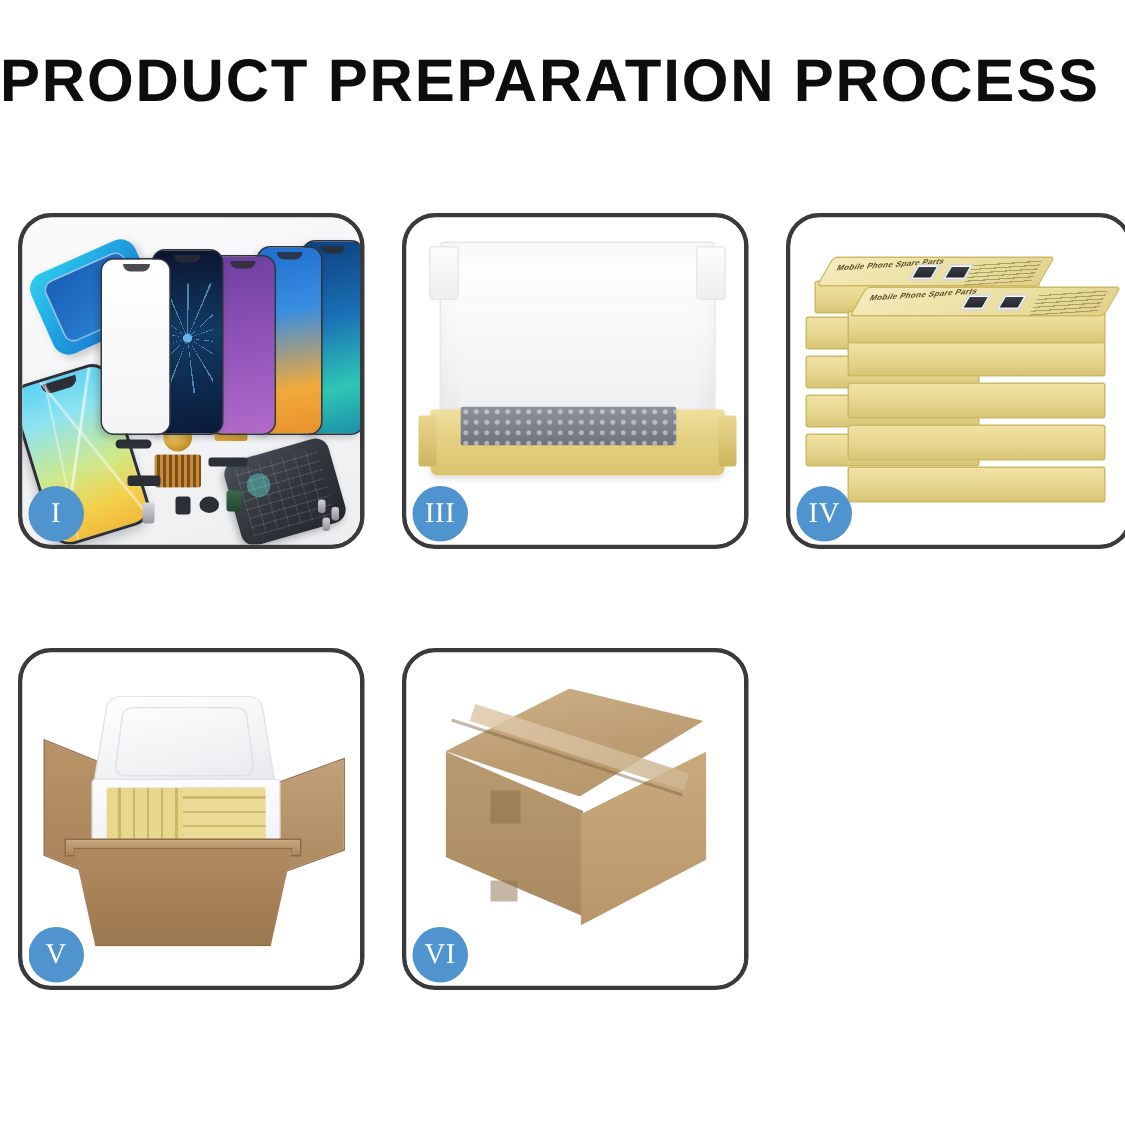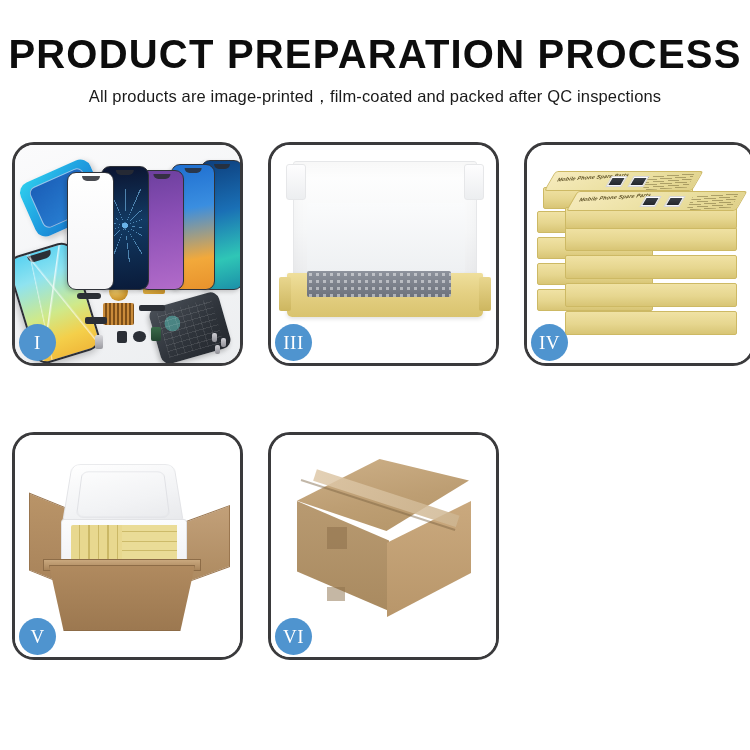--- a/index.html
+++ b/index.html
@@ -9,21 +9,21 @@
     height: 750px;
     background: #ffffff;
     font-family: "Liberation Sans", sans-serif;
     overflow: hidden;
     position: relative;
   }
 
   .page { width: 750px; height: 750px; position: relative; }
 
   
-  .header { padding-top: 33px; text-align: center; }
+  .header { padding-top: 33px; }
 
   .title {
     font-size: 40px;
     font-weight: 700;
     letter-spacing: 1.2px;
     color: #0d0d0d;
     line-height: 1.05;
     white-space: nowrap;
   }
 
@@ -423,21 +423,20 @@
     background: rgba(140,112,74,.50);
   }
 </style>
 </head>
 <body>
 
 <div class="page">
 
   <div class="header">
     <div class="title">PRODUCT PREPARATION PROCESS</div>
-    <div class="subtitle">All products are image-printed，film-coated and packed after QC inspections</div>
   </div>
 
   <div class="grid">
 
     <div class="panel">
       <div class="panel-inner p1">
         <div class="blue-film"></div>
         <div class="phone-fan">
           <div class="fan-phone fp1">
               <span class="fan-notch"></span>

